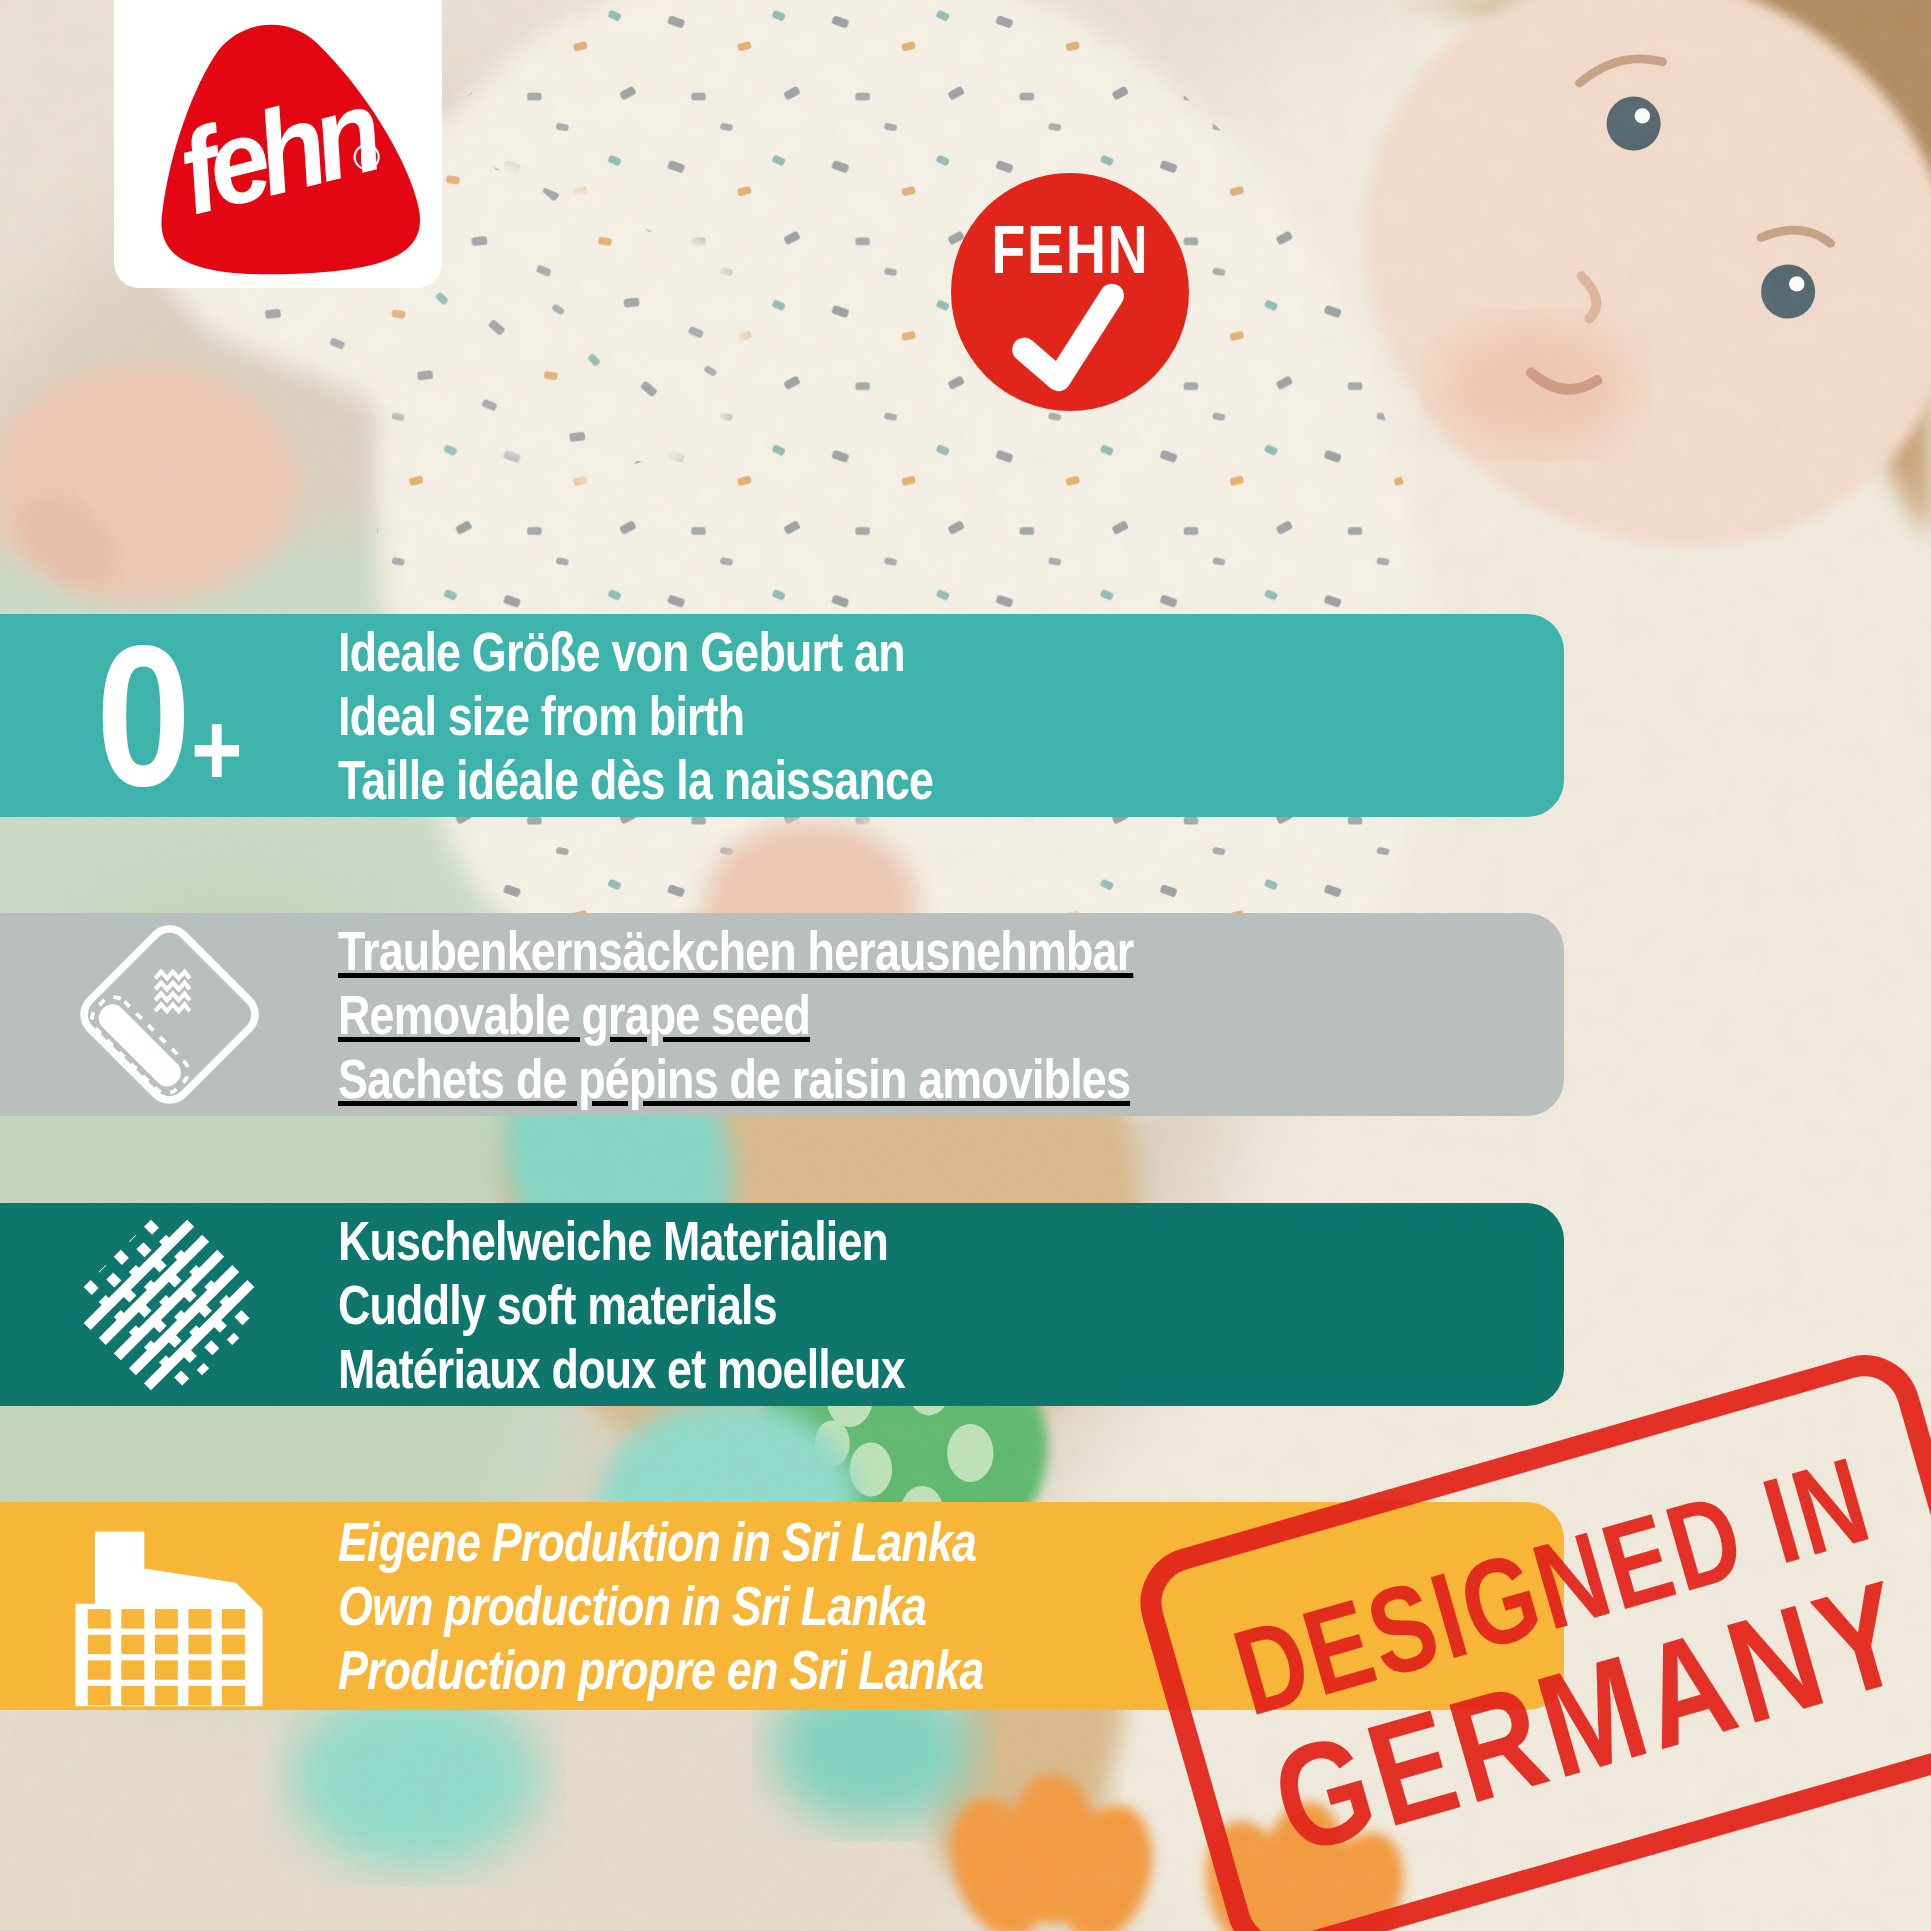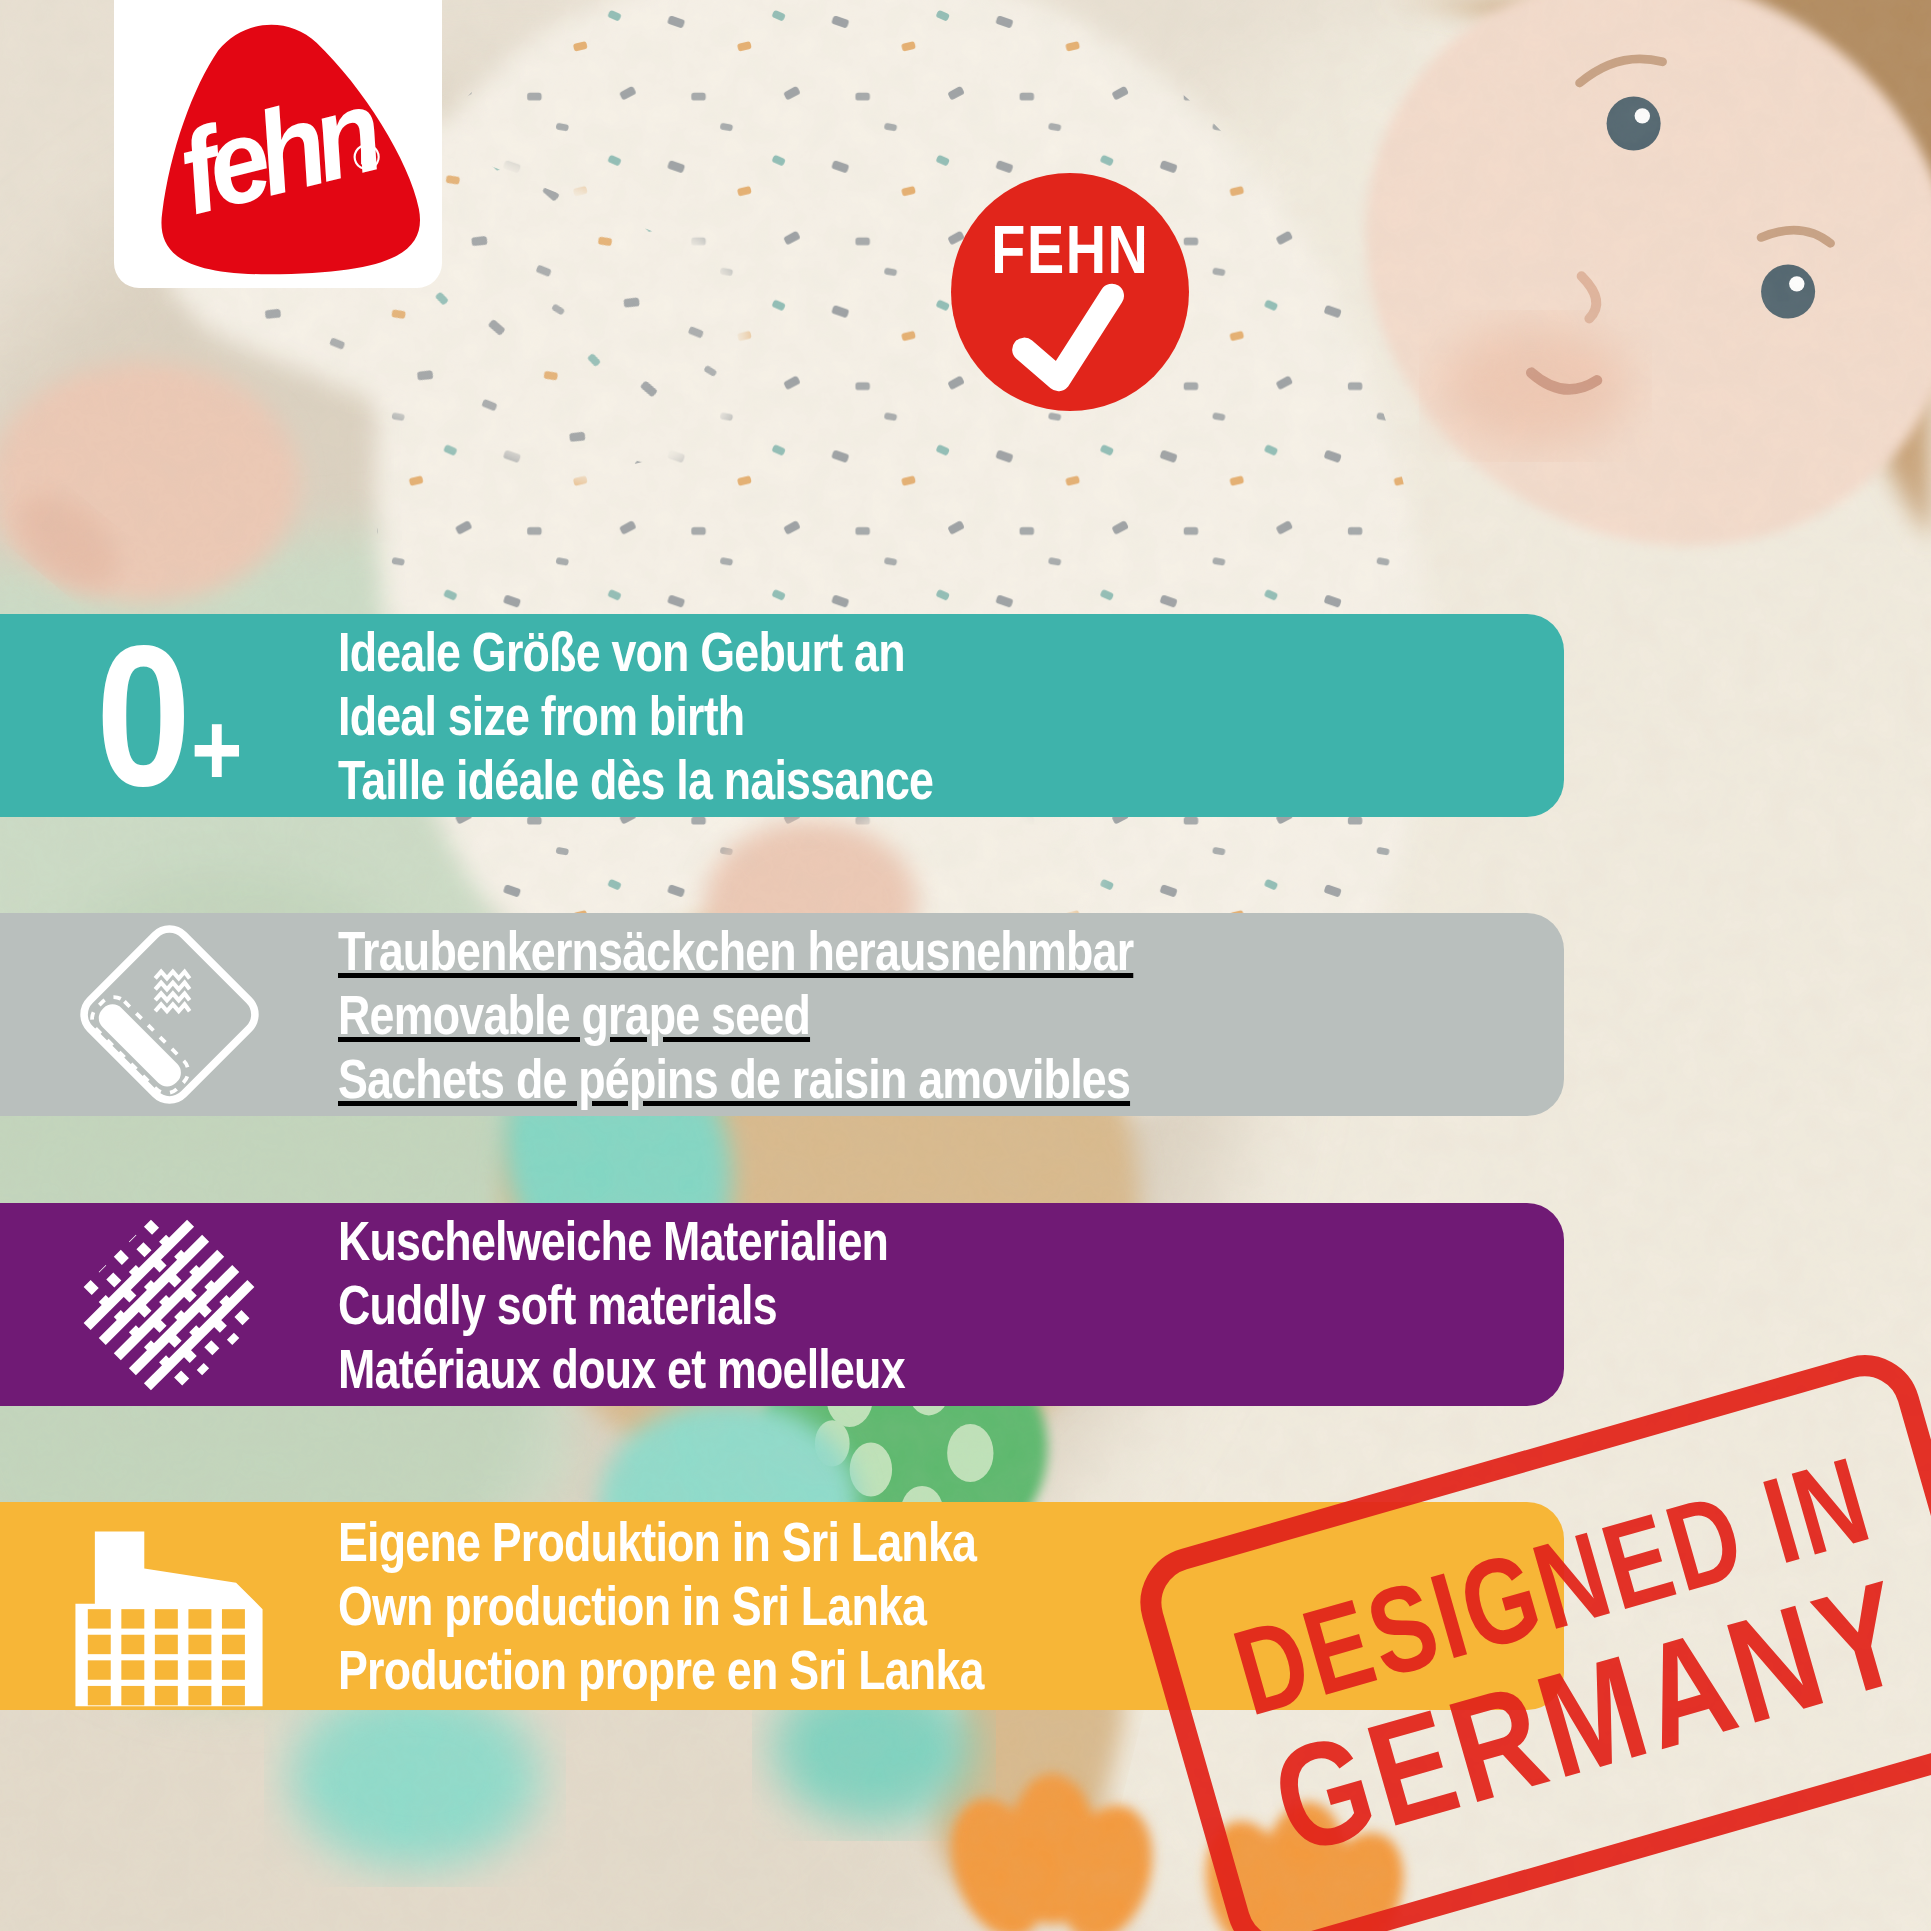--- a/index.html
+++ b/index.html
@@ -200,21 +200,21 @@
         </g>
       </svg>
     </div>
     <div class="lines">
       <span>Traubenkernsäckchen herausnehmbar</span>
       <span>Removable grape seed</span>
       <span>Sachets de pépins de raisin amovibles</span>
     </div>
   </section>
 
-  <section class="band band-weave" style="background-color: #701a75;">
+  <section class="band band-weave" style="background-color: #0f766e;">
     <div class="icon-cell">
       <svg class="b-icon" width="198" height="198" viewBox="0 0 260 260" aria-hidden="true">
         <g transform="rotate(45 130 130)" stroke="#fff">
           <g stroke-width="13">
             <line x1="74" y1="34" x2="74" y2="226"></line>
             <line x1="102" y1="34" x2="102" y2="226"></line>
             <line x1="130" y1="34" x2="130" y2="226"></line>
             <line x1="158" y1="34" x2="158" y2="226"></line>
             <line x1="186" y1="34" x2="186" y2="226"></line>
           </g>
@@ -228,21 +228,21 @@
         </g>
       </svg>
     </div>
     <div class="lines">
       <span>Kuschelweiche Materialien</span>
       <span>Cuddly soft materials</span>
       <span>Matériaux doux et moelleux</span>
     </div>
   </section>
 
-  <section class="band band-factory" style="background-color: rgb(247, 182, 55);">
+  <section class="band band-factory" style="background-color: rgb(247, 182, 55); font-style: italic;">
     <div class="icon-cell">
       <svg class="b-icon" width="222" height="203" viewBox="0 0 240 230" aria-hidden="true">
         <path d="M14,228 L14,112 L36,112 L36,30 L92,30 L92,72 L196,88 L226,118 L226,228 Z" fill="#fff"></path>
         <g fill="#f7b637">
           <rect x="28" y="118" width="26" height="22"></rect>
             <rect x="66" y="118" width="26" height="22"></rect>
           <rect x="104" y="118" width="26" height="22"></rect>
             <rect x="142" y="118" width="26" height="22"></rect>
           <rect x="180" y="118" width="26" height="22"></rect>
           <rect x="28" y="147" width="26" height="22"></rect>

